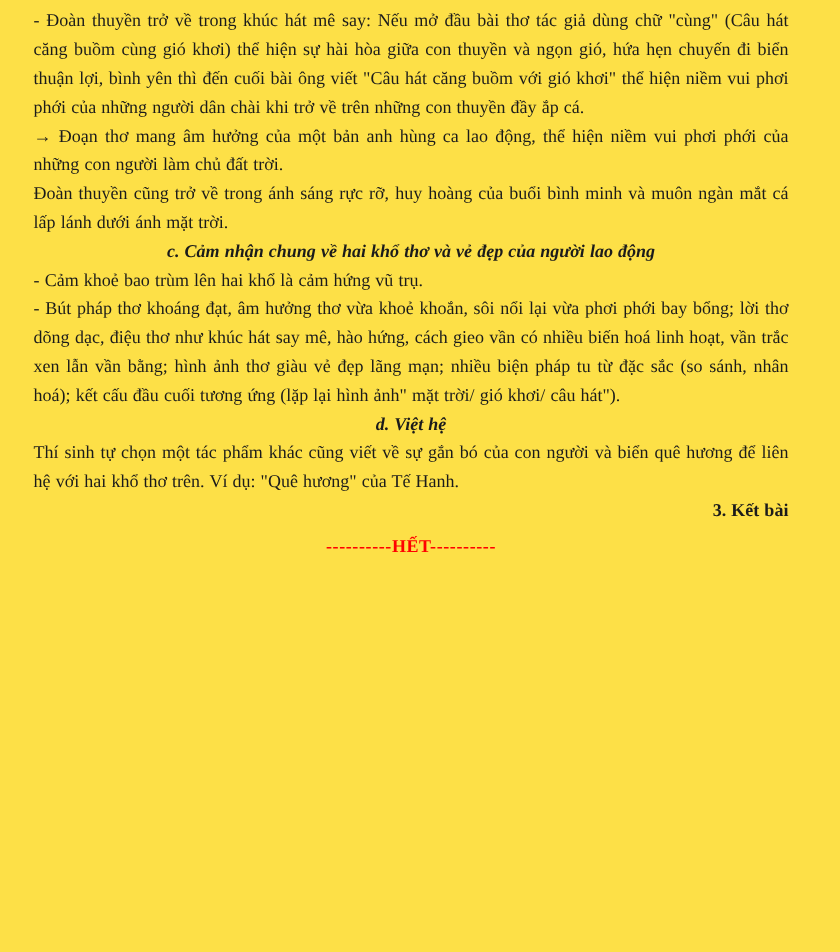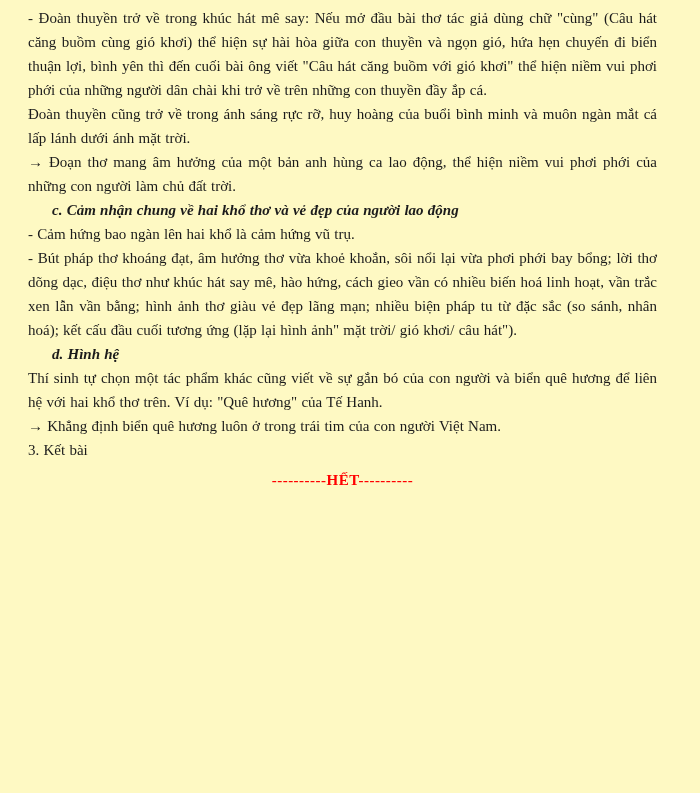--- a/index.html
+++ b/index.html
@@ -13,38 +13,37 @@
     position: relative;
     overflow: hidden;
     font-family: "Liberation Serif", "DejaVu Serif", serif;
     color: #1b1b1b;
   }
   .page {
     position: absolute;
     inset: 0;
     padding: 6px 43px 0 28px;
     box-sizing: border-box;
-    background: #fef9c3;
+    background: #fde047;
   }
   p.block {
     margin: 0;
     font-size: 15px;
     line-height: 24px;
     text-align: justify;
     word-spacing: 0.5px;
   }
   p.heading-italic {
     font-weight: bold;
     font-style: italic;
-    text-align: left;
-    margin-left: 24px;
+    text-align: center;
   }
   p.heading-bold {
-    font-weight: normal;
-    text-align: left;
+    font-weight: bold;
+    text-align: right;
   }
   p.het-line {
     margin-top: 6px;
     text-align: center;
     color: #ff0000;
     font-weight: bold;
     letter-spacing: 0.5px;
   }
   
   .corner-decor {
@@ -72,23 +71,22 @@
 <div class="corner-decor">
   <div class="diamond d4"></div>
   <div class="diamond d5"></div>
   <div class="diamond d3"></div>
   <div class="diamond d2"></div>
   <div class="diamond d1"></div>
 </div>
 
 <div class="page">
   <p class="block">- Đoàn thuyền trở về trong khúc hát mê say: Nếu mở đầu bài thơ tác giả dùng chữ "cùng" (Câu hát căng buồm cùng gió khơi) thể hiện sự hài hòa giữa con thuyền và ngọn gió, hứa hẹn chuyến đi biển thuận lợi, bình yên thì đến cuối bài ông viết "Câu hát căng buồm với gió khơi" thể hiện niềm vui phơi phới của những người dân chài khi trở về trên những con thuyền đầy ắp cá.</p>
+  <p class="block">→ Đoạn thơ mang âm hưởng của một bản anh hùng ca lao động, thể hiện niềm vui phơi phới của những con người làm chủ đất trời.</p>
   <p class="block">Đoàn thuyền cũng trở về trong ánh sáng rực rỡ, huy hoàng của buổi bình minh và muôn ngàn mắt cá lấp lánh dưới ánh mặt trời.</p>
-  <p class="block">→ Đoạn thơ mang âm hưởng của một bản anh hùng ca lao động, thể hiện niềm vui phơi phới của những con người làm chủ đất trời.</p>
   <p class="block heading-italic">c. Cảm nhận chung về hai khổ thơ và vẻ đẹp của người lao động</p>
-  <p class="block">- Cảm hứng bao ngàn lên hai khổ là cảm hứng vũ trụ.</p>
+  <p class="block">- Cảm khoẻ bao trùm lên hai khổ là cảm hứng vũ trụ.</p>
   <p class="block">- Bút pháp thơ khoáng đạt, âm hưởng thơ vừa khoẻ khoắn, sôi nổi lại vừa phơi phới bay bổng; lời thơ dõng dạc, điệu thơ như khúc hát say mê, hào hứng, cách gieo vần có nhiều biến hoá linh hoạt, vần trắc xen lẫn vần bằng; hình ảnh thơ giàu vẻ đẹp lãng mạn; nhiều biện pháp tu từ đặc sắc (so sánh, nhân hoá); kết cấu đầu cuối tương ứng (lặp lại hình ảnh" mặt trời/ gió khơi/ câu hát").</p>
-  <p class="block heading-italic">d. Hình hệ</p>
+  <p class="block heading-italic">d. Việt hệ</p>
   <p class="block">Thí sinh tự chọn một tác phẩm khác cũng viết về sự gắn bó của con người và biển quê hương để liên hệ với hai khổ thơ trên. Ví dụ: "Quê hương" của Tế Hanh.</p>
-  <p class="block">→ Khẳng định biển quê hương luôn ở trong trái tim của con người Việt Nam.</p>
   <p class="block heading-bold">3. Kết bài</p>
   <p class="block het-line">----------HẾT----------</p>
 </div>
 
 </body></html>

